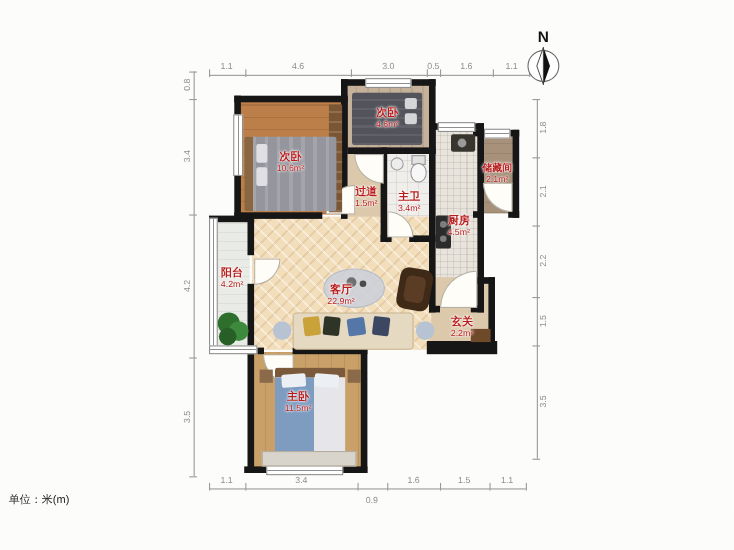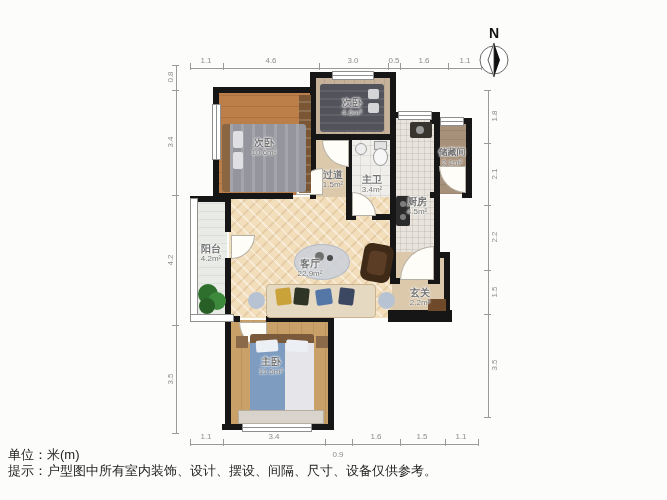--- a/index.html
+++ b/index.html
@@ -40,21 +40,21 @@
   .win{position:absolute;background:#fff;border:1px solid #8f8f8f;z-index:3;}
   .win-h{background-image:linear-gradient(to bottom, transparent 44%, #8f8f8f 44%, #8f8f8f 56%, transparent 56%);}
   .win-v{background-image:linear-gradient(to right, transparent 44%, #8f8f8f 44%, #8f8f8f 56%, transparent 56%);}
   
   .door{position:absolute;background:#fffdf8;border:1px solid #b5b0a6;z-index:3;}
   
   .fur{position:absolute;z-index:3;}
   
   .rlabel{
     position:absolute;z-index:5;text-align:center;white-space:nowrap;
-    transform:translate(-50%,-50%);color:#737373;
+    transform:translate(-50%,-50%);color:#b91c1c;
     text-shadow:0 0 3px #fff,0 0 2px #fff,0 0 1px #fff;
   }
   .rname{font-size:10px;font-weight:700;line-height:11px;}
   .rarea{font-size:8px;line-height:9px;text-align:center;}
   
   .dimline{position:absolute;z-index:4;}
   .dimnum{
     position:absolute;font-size:8px;color:#8e8e8e;white-space:nowrap;
     transform:translateX(-50%);
   }
@@ -63,21 +63,21 @@
     transform:translate(-50%,-50%) rotate(-90deg);
   }
   .hline{position:absolute;height:1px;background:#9a9a9a;left:0;right:0;}
   .vline{position:absolute;width:1px;background:#9a9a9a;top:0;bottom:0;}
   .tick-v{position:absolute;width:1px;height:7px;background:#9a9a9a;}
   .tick-h{position:absolute;height:1px;width:7px;background:#9a9a9a;}
   
   .compass{position:absolute;left:474px;top:26px;width:40px;text-align:center;z-index:5;}
   .compass-n{font-size:14px;font-weight:700;color:#111;line-height:14px;}
   
-  .footer{position:absolute;left:8px;top:447px;z-index:5;color:#222;font-size:13px;line-height:16px;}
+  .footer{position:absolute;left:8px;top:447px;z-index:5;color:#222;font-size:10px;line-height:16px;}
 </style>
 </head>
 <body>
 
 <div class="stage">
 
   <div class="floor floor-wood-l" style="left:217px;top:91px;width:96px;height:104px;"></div>
   <div class="floor floor-wood-t" style="left:314px;top:76px;width:78px;height:60px;"></div>
   <div class="floor floor-tan" style="left:316px;top:138px;width:36px;height:61px;"></div>
   <div class="floor floor-tile" style="left:350px;top:138px;width:42px;height:78px;"></div>
@@ -288,16 +288,15 @@
     <div class="compass-n">N</div>
     <svg width="36" height="40" viewBox="0 0 36 40">
       <circle cx="18" cy="20" r="14" fill="#ffffff" stroke="#6a6a6a" stroke-width="1"></circle>
       <polygon points="18,3 24,20 18,37" fill="#111111"></polygon>
       <polygon points="18,3 12,20 18,37" fill="#ffffff" stroke="#333333" stroke-width="0.8"></polygon>
     </svg>
   </div>
 
   <div class="footer">
     <div>单位：米(m)</div>
-    <div>提示：户型图中所有室内装饰、设计、摆设、间隔、尺寸、设备仅供参考。</div>
   </div>
 
 </div>
 
 </body></html>

